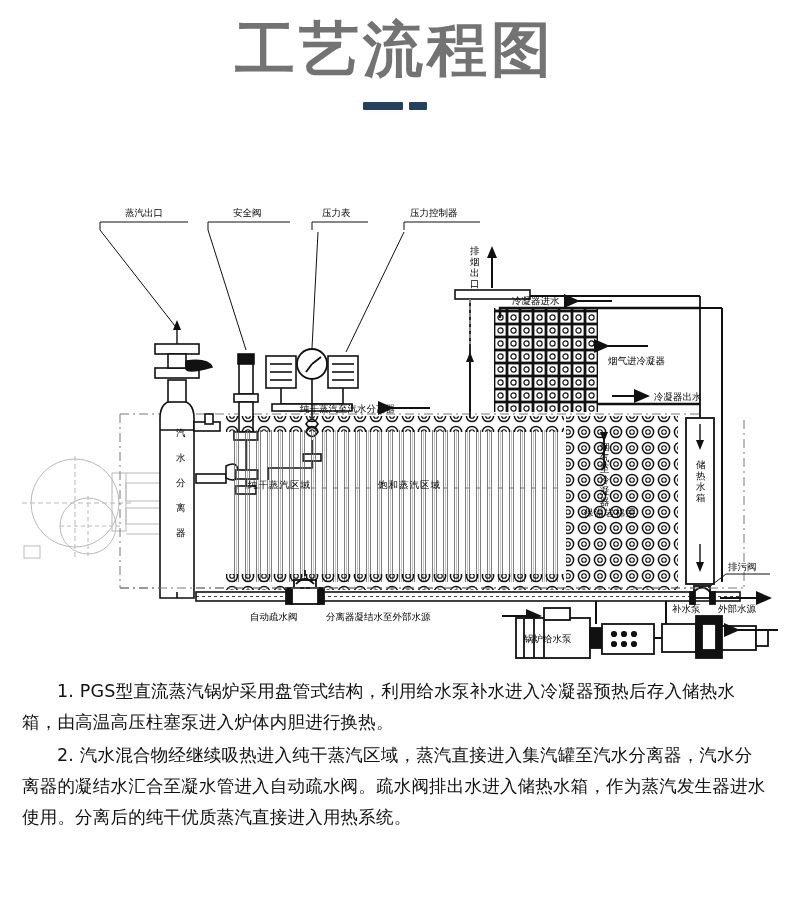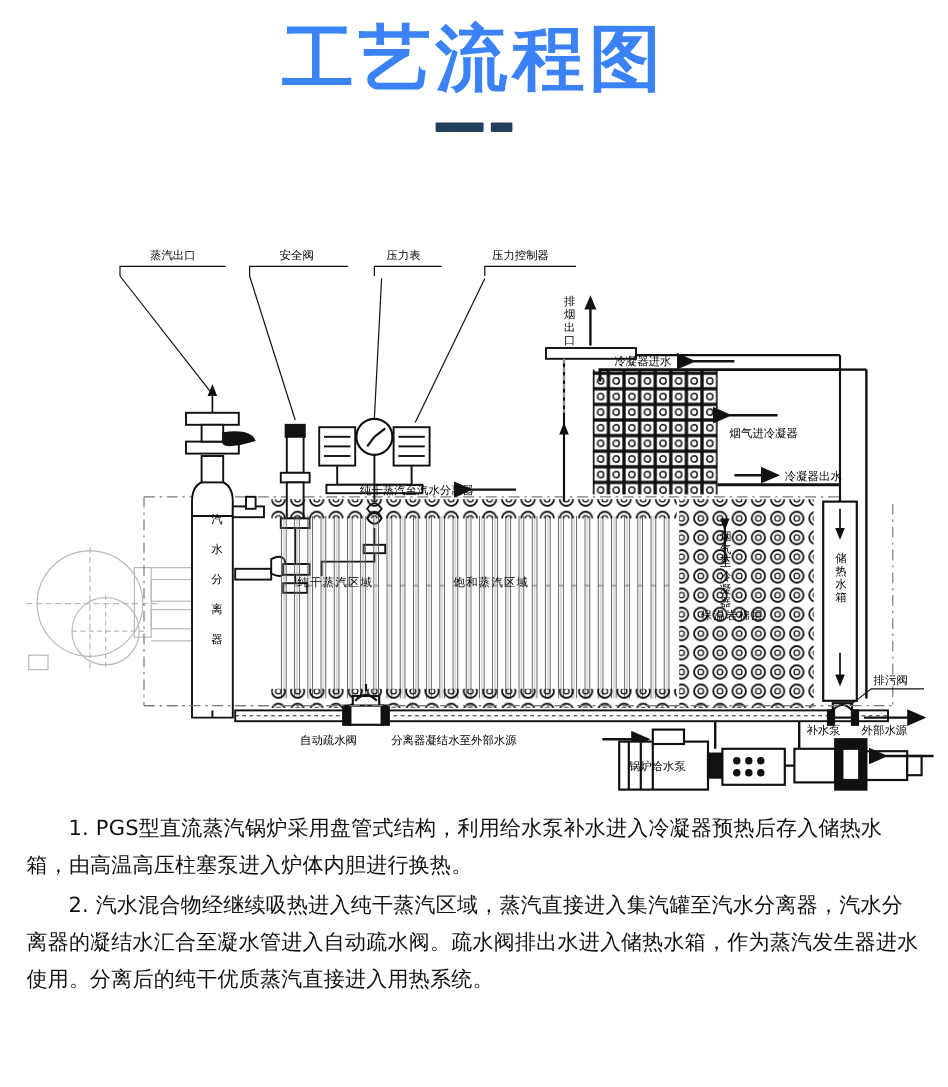--- a/index.html
+++ b/index.html
@@ -12,21 +12,21 @@
     position: relative;
     overflow: hidden;
   }
 
   
   #header { width:100%; padding-top: 18px; text-align:center; }
   #page-title {
     font-size: 60px;
     font-weight: 700;
     letter-spacing: 4px;
-    color: #3b82f6;
+    color: #737373;
     line-height: 1.05;
     font-family: "DejaVu Sans", "Liberation Sans", sans-serif;
   }
   #title-ornament {
     margin: 18px auto 0 auto;
     width: 64px; height: 12px;
     position: relative;
   }
   #title-ornament .dash-long {
     position:absolute; left:0; top:3px;

